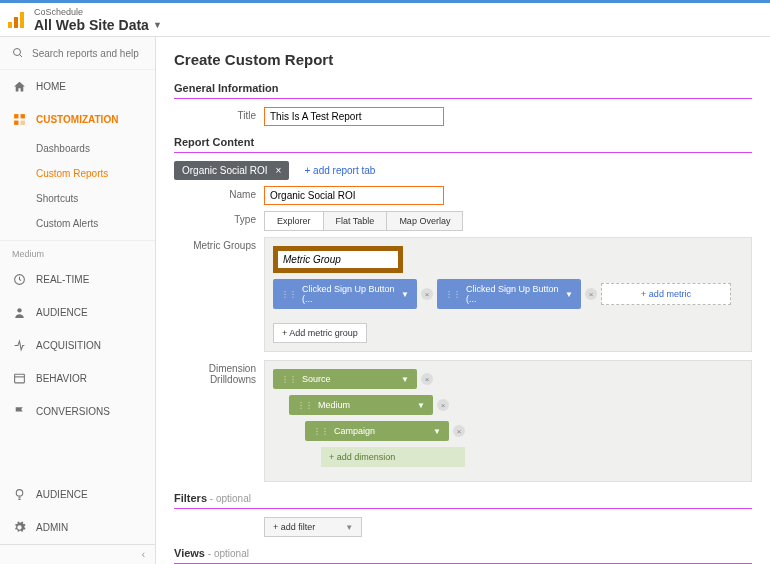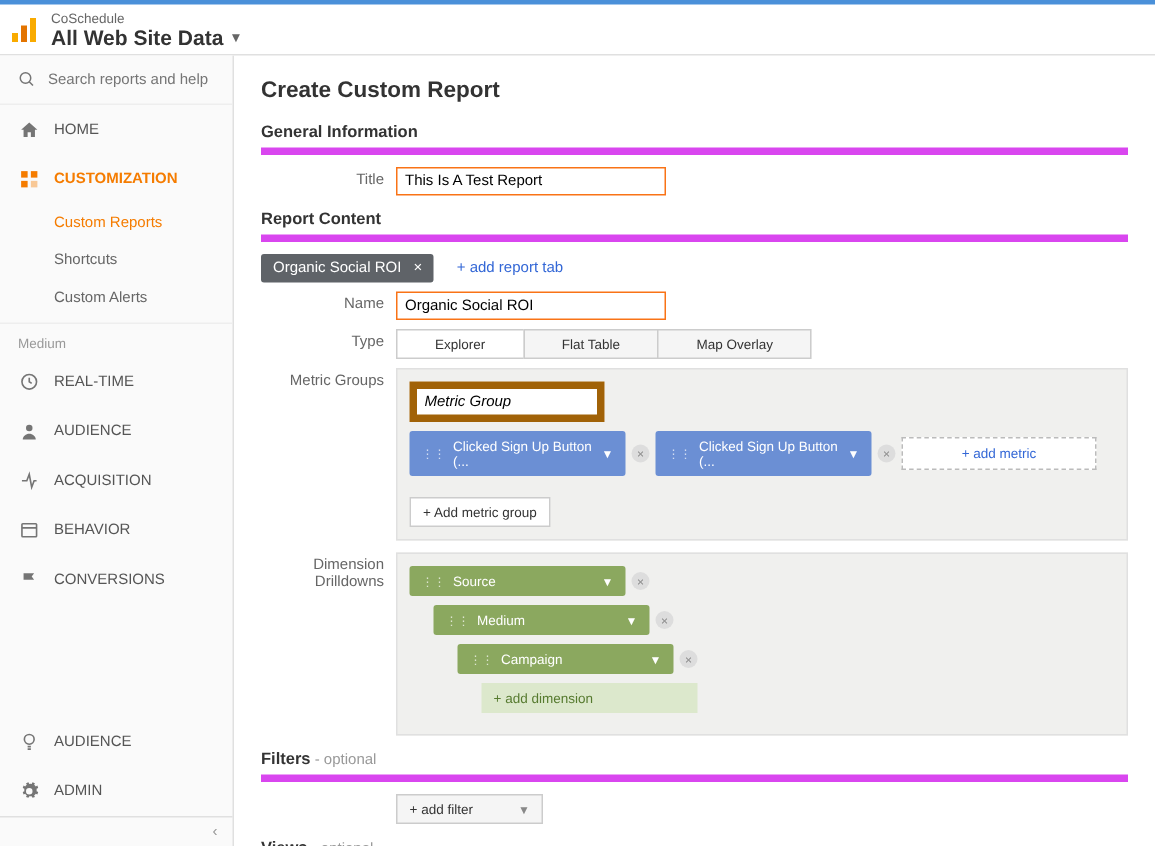--- a/index.html
+++ b/index.html
@@ -19,31 +19,31 @@
 .nav-item .icon { width: 14px; margin-right: 10px; display: flex; justify-content: center; color: #757575; }
 .nav-item.active { color: #f57c00; font-weight: bold; }
 .nav-item.active .icon { color: #f57c00; }
 .sub-item { padding: 7px 12px 7px 36px; font-size: 10px; color: #666; cursor: pointer; }
 .sub-item.active { color: #f57c00; }
 .section-label { font-size: 9px; color: #999; padding: 8px 12px 4px; border-top: 1px solid #eee; margin-top: 4px; }
 .spacer { flex: 1; }
 .collapse { height: 20px; border-top: 1px solid #e0e0e0; text-align: right; padding: 4px 10px; font-size: 10px; color: #999; cursor: pointer; }
 .main { flex: 1; overflow-y: auto; padding: 14px 18px; }
 .page-title { font-size: 15px; font-weight: bold; margin-bottom: 14px; }
-.section-hdr { font-size: 11px; font-weight: bold; border-bottom: 5px solid #d946ef; padding-bottom: 4px; margin-bottom: 8px; }
+.section-hdr { font-size: 11px; font-weight: bold; border-bottom: 1px solid #d946ef; padding-bottom: 4px; margin-bottom: 8px; }
 .section-hdr .opt { font-weight: normal; color: #999; font-size: 10px; }
 .row { display: flex; margin-bottom: 6px; }
 .row-label { width: 90px; text-align: right; font-size: 10px; color: #666; padding-right: 8px; padding-top: 3px; }
 .row-body { flex: 1; }
 input.text { border: 1px solid #f97316; padding: 3px 5px; font-size: 10px; width: 180px; }
 .tab-chip { display: inline-flex; align-items: center; background: #5f6368; color: #fff; font-size: 10px; padding: 4px 8px; border-radius: 2px; }
 .tab-chip .x { margin-left: 8px; font-size: 10px; cursor: pointer; }
 .add-tab { color: #3367d6; font-size: 10px; margin-left: 12px; cursor: pointer; }
 .type-btns { display: flex; }
-.type-btn { border: 1px solid #ccc; padding: 4px 25px; font-size: 9px; background: #f5f5f5; cursor: pointer; margin-left: -1px; }
+.type-btn { border: 1px solid #ccc; padding: 4px 12px; font-size: 9px; background: #f5f5f5; cursor: pointer; margin-left: -1px; }
 .type-btn:first-child { margin-left: 0; }
 .type-btn.sel { background: #fff; }
 .panel { background: #f0f0ee; border: 1px solid #e0e0e0; padding: 8px; }
 .metric-name { border: 5px solid #a16207; background: #fff; padding: 3px 5px; font-size: 10px; width: 130px; margin-bottom: 6px; font-style: italic; }
 .metric-row { display: flex; align-items: center; gap: 4px; flex-wrap: wrap; }
 .metric-chip { background: #6b8fd4; color: #fff; font-size: 9px; padding: 5px 8px; display: flex; align-items: center; border-radius: 2px; width: 144px; }
 .metric-chip .grip { margin-right: 5px; opacity: 0.7; font-size: 8px; }
 .metric-chip .dd { margin-left: auto; font-size: 8px; }
 .del { width: 12px; height: 12px; border-radius: 50%; background: #ddd; color: #888; font-size: 8px; display: flex; align-items: center; justify-content: center; cursor: pointer; }
 .add-metric-slot { border: 1px dashed #bbb; background: #fff; color: #3367d6; font-size: 9px; padding: 5px 8px; width: 130px; text-align: center; cursor: pointer; }
@@ -102,20 +102,21 @@
       <span class="icon">
           <svg width="13" height="13" viewBox="0 0 24 24" fill="#f57c00">
             <rect x="2" y="2" width="8" height="8"></rect>
             <rect x="14" y="2" width="8" height="8"></rect>
             <rect x="2" y="14" width="8" height="8"></rect>
             <rect x="14" y="14" width="8" height="8" opacity="0.4"></rect>
           </svg>
         </span>
       <span>CUSTOMIZATION</span>
     </div>
+    <div class="sub-item">Dashboards</div>
     <div class="sub-item active">Custom Reports</div>
     <div class="sub-item">Shortcuts</div>
     <div class="sub-item">Custom Alerts</div>
     <div class="section-label">Medium</div>
     <div class="nav-item">
       <span class="icon">
           <svg width="13" height="13" viewBox="0 0 24 24" fill="none" stroke="#757575" stroke-width="2">
             <circle cx="12" cy="12" r="9"></circle>
             <path d="M12 7v5l3 2"></path>
           </svg>

